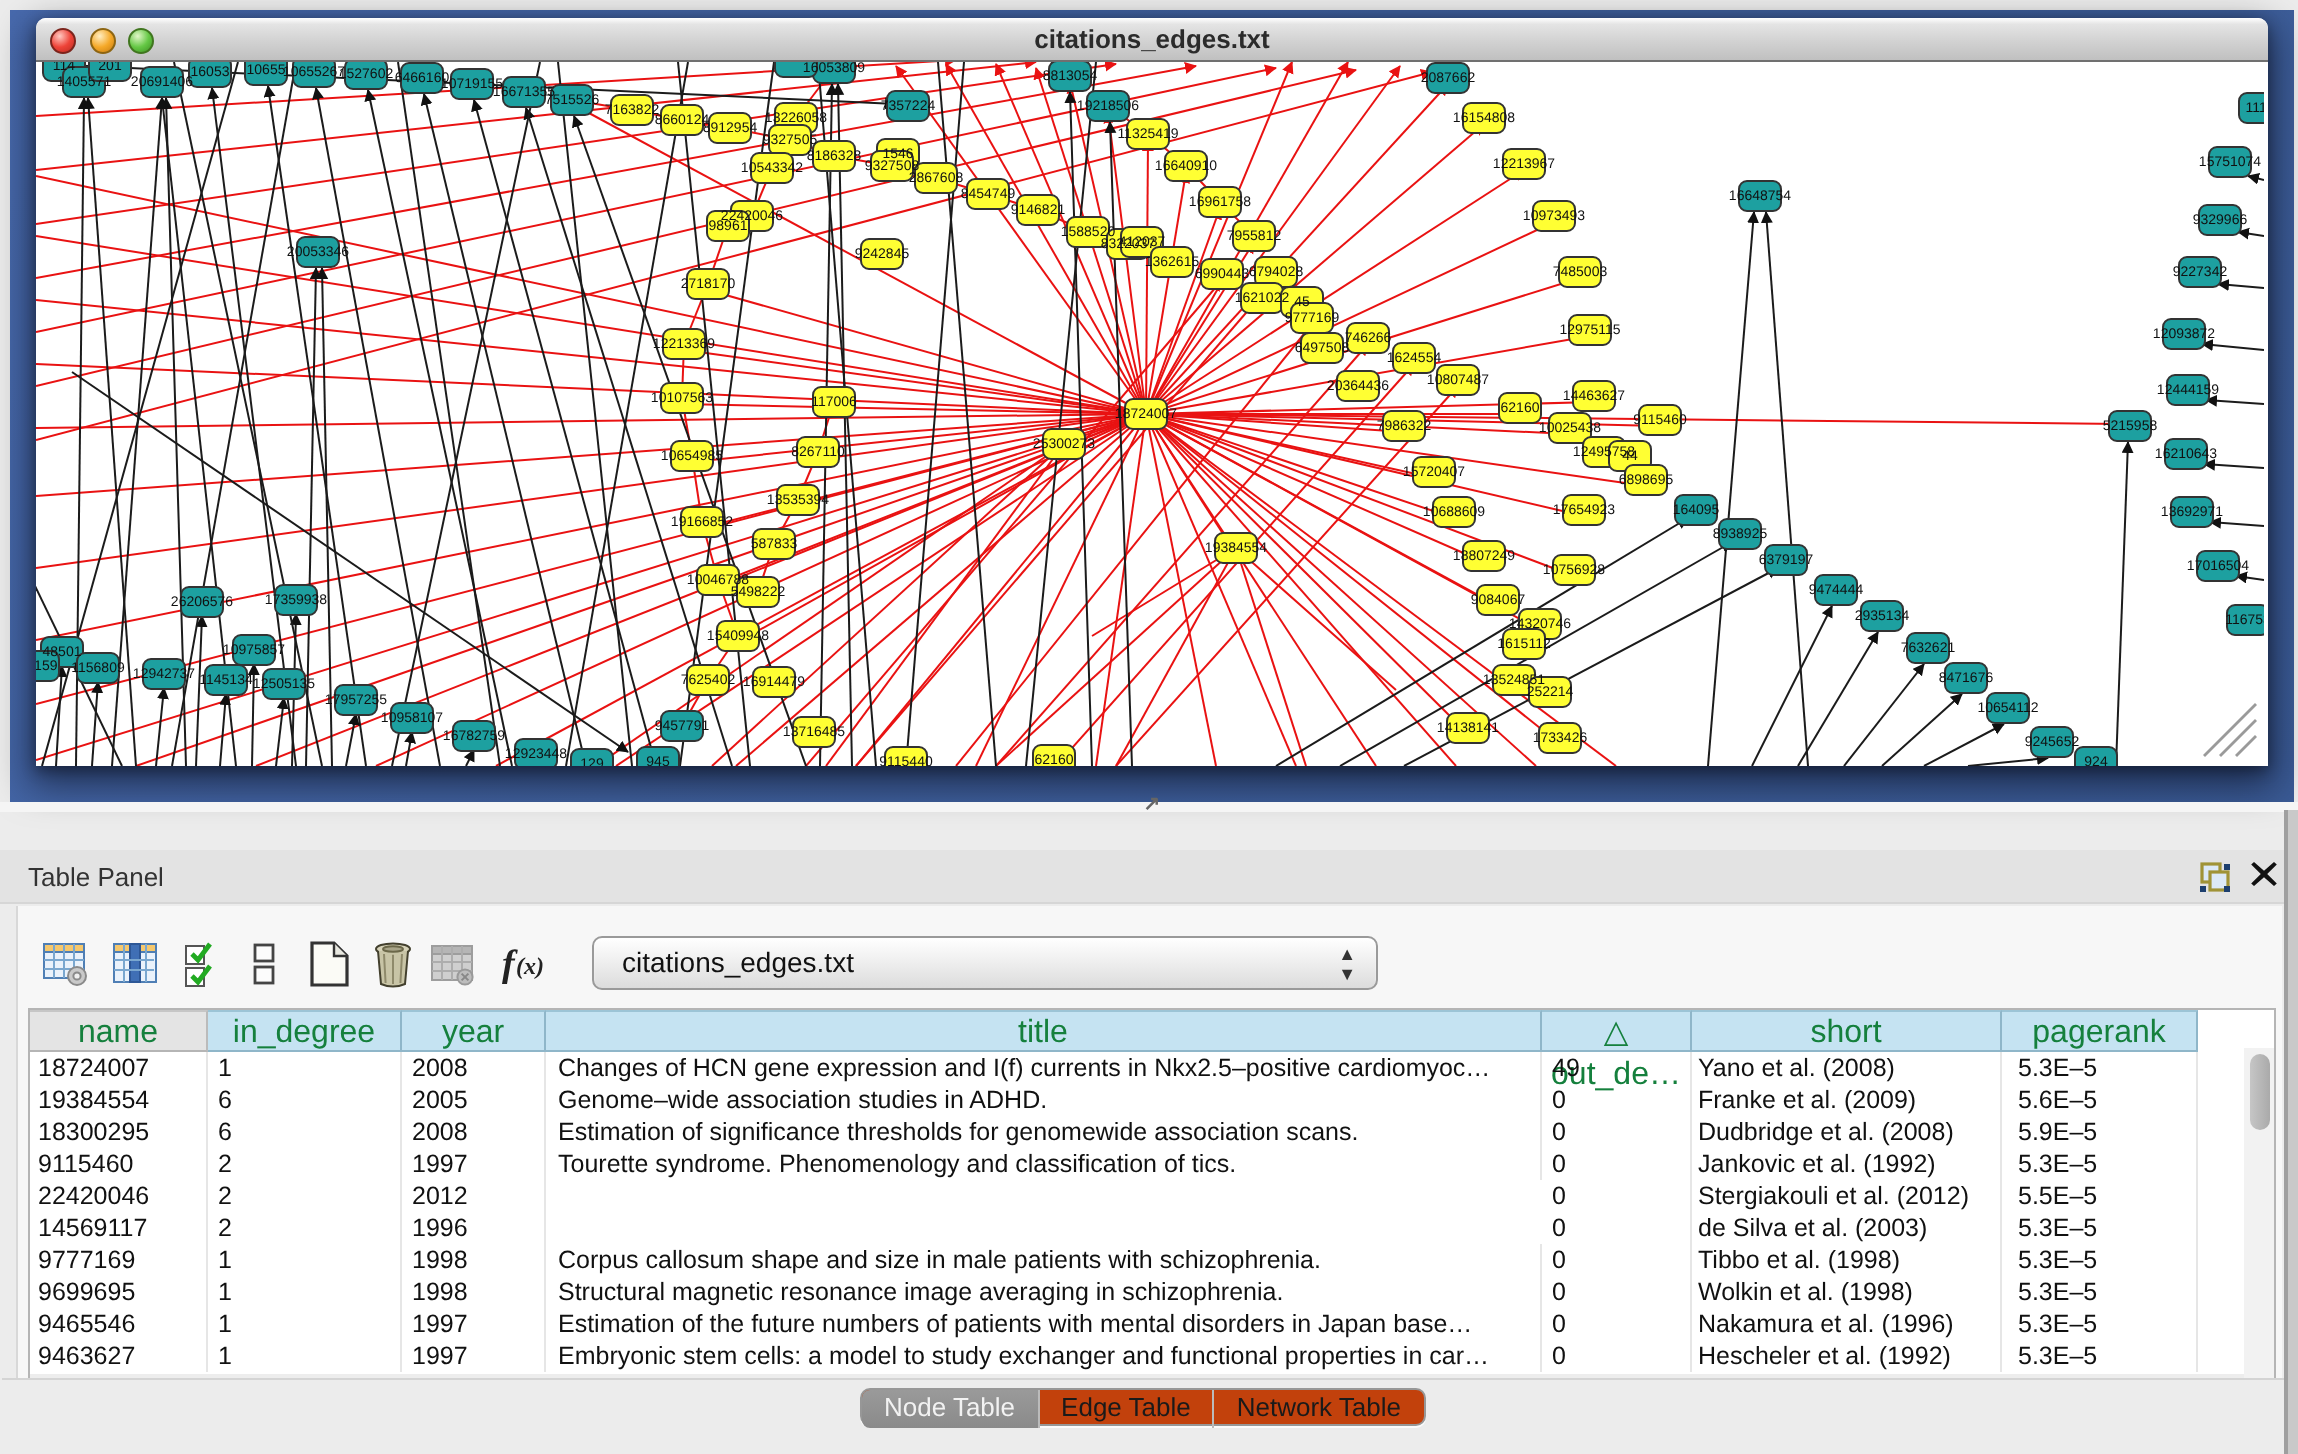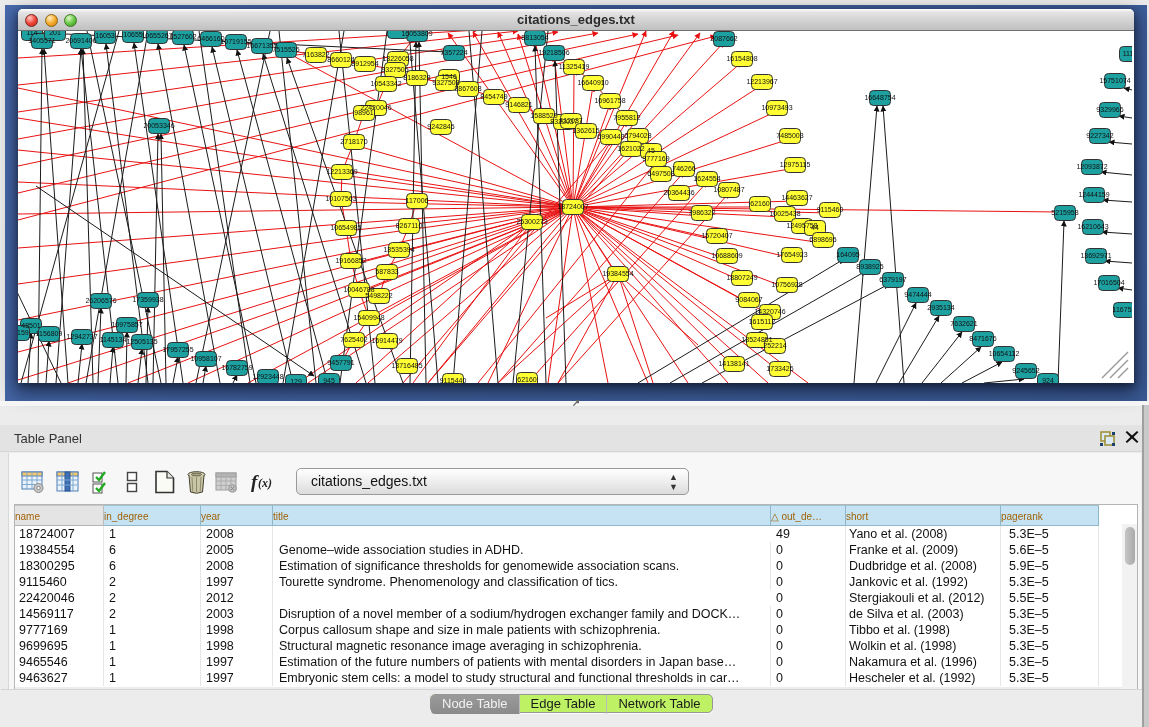--- a/index.html
+++ b/index.html
@@ -24,31 +24,31 @@
  border-bottom:1px solid #d6d6d6}
 #tphead .t{position:absolute;left:14px;top:6px;font-size:13px;color:#333}
 #tpbody{position:absolute;left:8px;top:29px;width:1133px;height:293px;background:#f7f7f7;border-left:1px solid #d8d8d8}
 #toolbar{position:absolute;left:6px;top:10px;height:34px;width:1000px}
 .ticon{position:absolute;top:7px}
 #combo{position:absolute;left:281px;top:5px;width:393px;height:27px;border:1px solid #9a9a9a;border-radius:5px;
  background:linear-gradient(#ffffff,#ececec 55%,#dcdcdc);box-shadow:0 1px 1px rgba(255,255,255,.7) inset;font-size:14px;color:#111;line-height:25px;padding-left:14px}
 #combo .arr{position:absolute;right:10px;top:3px;font-size:9px;color:#333;line-height:10px}
 
 #tbl{position:absolute;left:6px;top:52px;width:1110px}
-.hdr{position:absolute;top:0;height:21px;font-size:10px;color:#a16207;text-align:left;line-height:21px;
+.hdr{position:absolute;top:0;height:21px;font-size:16px;color:#15803d;text-align:center;line-height:21px;
  background:#c5e3f2;border-right:1px solid #8fb6c9;border-top:1px solid #9cc4d6;border-bottom:1px solid #8fb6c9}
 .hdr.gray{background:#e4e4e4;border-right:1px solid #bbb;border-top:1px solid #c6c6c6;border-bottom:1px solid #b5b5b5}
 .row{position:absolute;height:16px;font-size:12.5px;color:#111;white-space:nowrap;overflow:hidden}
 .cell{position:absolute;top:0;height:16px;line-height:16px;overflow:hidden;white-space:nowrap;border-right:1px solid #e6e6e6}
 #vscroll{position:absolute;left:1113px;top:71px;width:15px;height:165px;background:#f2f2f2}
 #vthumb{position:absolute;left:1115.5px;top:74px;width:10px;height:38px;background:linear-gradient(90deg,#c6c6c6,#aaaaaa);border-radius:5px}
 #tblbg{position:absolute;left:5px;top:51px;width:1124px;height:187px;background:#fff;border:1px solid #b5b5b5}
 
 #tabs{position:absolute;left:-8px;top:236px;width:1149px;height:86px;background:#ececec;border-top:1px solid #d4d4d4}
-#tabbar{position:absolute;left:429px;top:4px;height:19px;border:1px solid #979797;border-radius:5px;background:#bef264;
+#tabbar{position:absolute;left:429px;top:4px;height:19px;border:1px solid #979797;border-radius:5px;background:#c2410c;
  box-shadow:0 1px 0 rgba(255,255,255,.8)}
 .tab{float:left;height:19px;line-height:18px;font-size:13px;color:#1a1a1a;padding:0 11px}
 .tab.sel{background:linear-gradient(#9a9a9a,#8a8a8a);color:#f2f2f2;border-radius:4px 0 0 4px}
 .tab.mid{border-left:1px solid #bbb;border-right:1px solid #bbb}
 #mem{position:absolute;right:32px;top:40px;font-size:12.5px;color:#222}
 #memdot{position:absolute;right:13px;top:38px;width:13px;height:13px;border-radius:50%;background:#3fc43f;border:1.5px solid #333}
 #rightedge{position:absolute;right:0px;top:405px;width:7px;height:322px;background:#c9c9c9;border-left:2px solid #9f9f9f}
 </style></head>
 <body>
 <div id="blue"></div>
@@ -614,20 +614,21 @@
 <div class="hdr" style="left:89px;width:97px">in_degree</div>
 <div class="hdr" style="left:186px;width:72px">year</div>
 <div class="hdr" style="left:258px;width:498px">title</div>
 <div class="hdr" style="left:756px;width:75px">△ out_de…</div>
 <div class="hdr" style="left:831px;width:155px">short</div>
 <div class="hdr" style="left:986px;width:98px">pagerank</div>
 <div class="row" style="left:0;top:21px;width:1110px">
 <div class="cell" style="left:0px;width:89px;padding-left:4px">18724007</div>
 <div class="cell" style="left:89px;width:97px;padding-left:5px">1</div>
 <div class="cell" style="left:186px;width:72px;padding-left:5px">2008</div>
+<div class="cell" style="left:258px;width:498px;padding-left:6px">Changes of HCN gene expression and I(f) currents in Nkx2.5–positive cardiomyoc…</div>
 <div class="cell" style="left:756px;width:75px;padding-left:5px">49</div>
 <div class="cell" style="left:831px;width:155px;padding-left:3px">Yano et al. (2008)</div>
 <div class="cell" style="left:986px;width:98px;padding-left:8px">5.3E–5</div>
 </div>
 <div class="row" style="left:0;top:37px;width:1110px">
 <div class="cell" style="left:0px;width:89px;padding-left:4px">19384554</div>
 <div class="cell" style="left:89px;width:97px;padding-left:5px">6</div>
 <div class="cell" style="left:186px;width:72px;padding-left:5px">2005</div>
 <div class="cell" style="left:258px;width:498px;padding-left:6px">Genome–wide association studies in ADHD.</div>
 <div class="cell" style="left:756px;width:75px;padding-left:5px">0</div>
@@ -656,22 +657,21 @@
 <div class="cell" style="left:0px;width:89px;padding-left:4px">22420046</div>
 <div class="cell" style="left:89px;width:97px;padding-left:5px">2</div>
 <div class="cell" style="left:186px;width:72px;padding-left:5px">2012</div>
 <div class="cell" style="left:756px;width:75px;padding-left:5px">0</div>
 <div class="cell" style="left:831px;width:155px;padding-left:3px">Stergiakouli et al. (2012)</div>
 <div class="cell" style="left:986px;width:98px;padding-left:8px">5.5E–5</div>
 </div>
 <div class="row" style="left:0;top:101px;width:1110px">
 <div class="cell" style="left:0px;width:89px;padding-left:4px">14569117</div>
 <div class="cell" style="left:89px;width:97px;padding-left:5px">2</div>
-<div class="cell" style="left:186px;width:72px;padding-left:5px">2003</div>
-<div class="cell" style="left:258px;width:498px;padding-left:6px">Disruption of a novel member of a sodium/hydrogen exchanger family and DOCK…</div>
+<div class="cell" style="left:186px;width:72px;padding-left:5px">1996</div>
 <div class="cell" style="left:756px;width:75px;padding-left:5px">0</div>
 <div class="cell" style="left:831px;width:155px;padding-left:3px">de Silva et al. (2003)</div>
 <div class="cell" style="left:986px;width:98px;padding-left:8px">5.3E–5</div>
 </div>
 <div class="row" style="left:0;top:117px;width:1110px">
 <div class="cell" style="left:0px;width:89px;padding-left:4px">9777169</div>
 <div class="cell" style="left:89px;width:97px;padding-left:5px">1</div>
 <div class="cell" style="left:186px;width:72px;padding-left:5px">1998</div>
 <div class="cell" style="left:258px;width:498px;padding-left:6px">Corpus callosum shape and size in male patients with schizophrenia.</div>
 <div class="cell" style="left:756px;width:75px;padding-left:5px">0</div>
@@ -693,21 +693,21 @@
 <div class="cell" style="left:186px;width:72px;padding-left:5px">1997</div>
 <div class="cell" style="left:258px;width:498px;padding-left:6px">Estimation of the future numbers of patients with mental disorders in Japan base…</div>
 <div class="cell" style="left:756px;width:75px;padding-left:5px">0</div>
 <div class="cell" style="left:831px;width:155px;padding-left:3px">Nakamura et al. (1996)</div>
 <div class="cell" style="left:986px;width:98px;padding-left:8px">5.3E–5</div>
 </div>
 <div class="row" style="left:0;top:165px;width:1110px">
 <div class="cell" style="left:0px;width:89px;padding-left:4px">9463627</div>
 <div class="cell" style="left:89px;width:97px;padding-left:5px">1</div>
 <div class="cell" style="left:186px;width:72px;padding-left:5px">1997</div>
-<div class="cell" style="left:258px;width:498px;padding-left:6px">Embryonic stem cells: a model to study structural and functional thresholds in car…</div>
+<div class="cell" style="left:258px;width:498px;padding-left:6px">Embryonic stem cells: a model to study exchanger and functional properties in car…</div>
 <div class="cell" style="left:756px;width:75px;padding-left:5px">0</div>
 <div class="cell" style="left:831px;width:155px;padding-left:3px">Hescheler et al. (1992)</div>
 <div class="cell" style="left:986px;width:98px;padding-left:8px">5.3E–5</div>
 </div>
     </div>
     <div id="vscroll"></div>
       <div id="vthumb"></div>
     <div id="tabs">
       <div id="tabbar">
           <div class="tab sel">Node Table</div>

